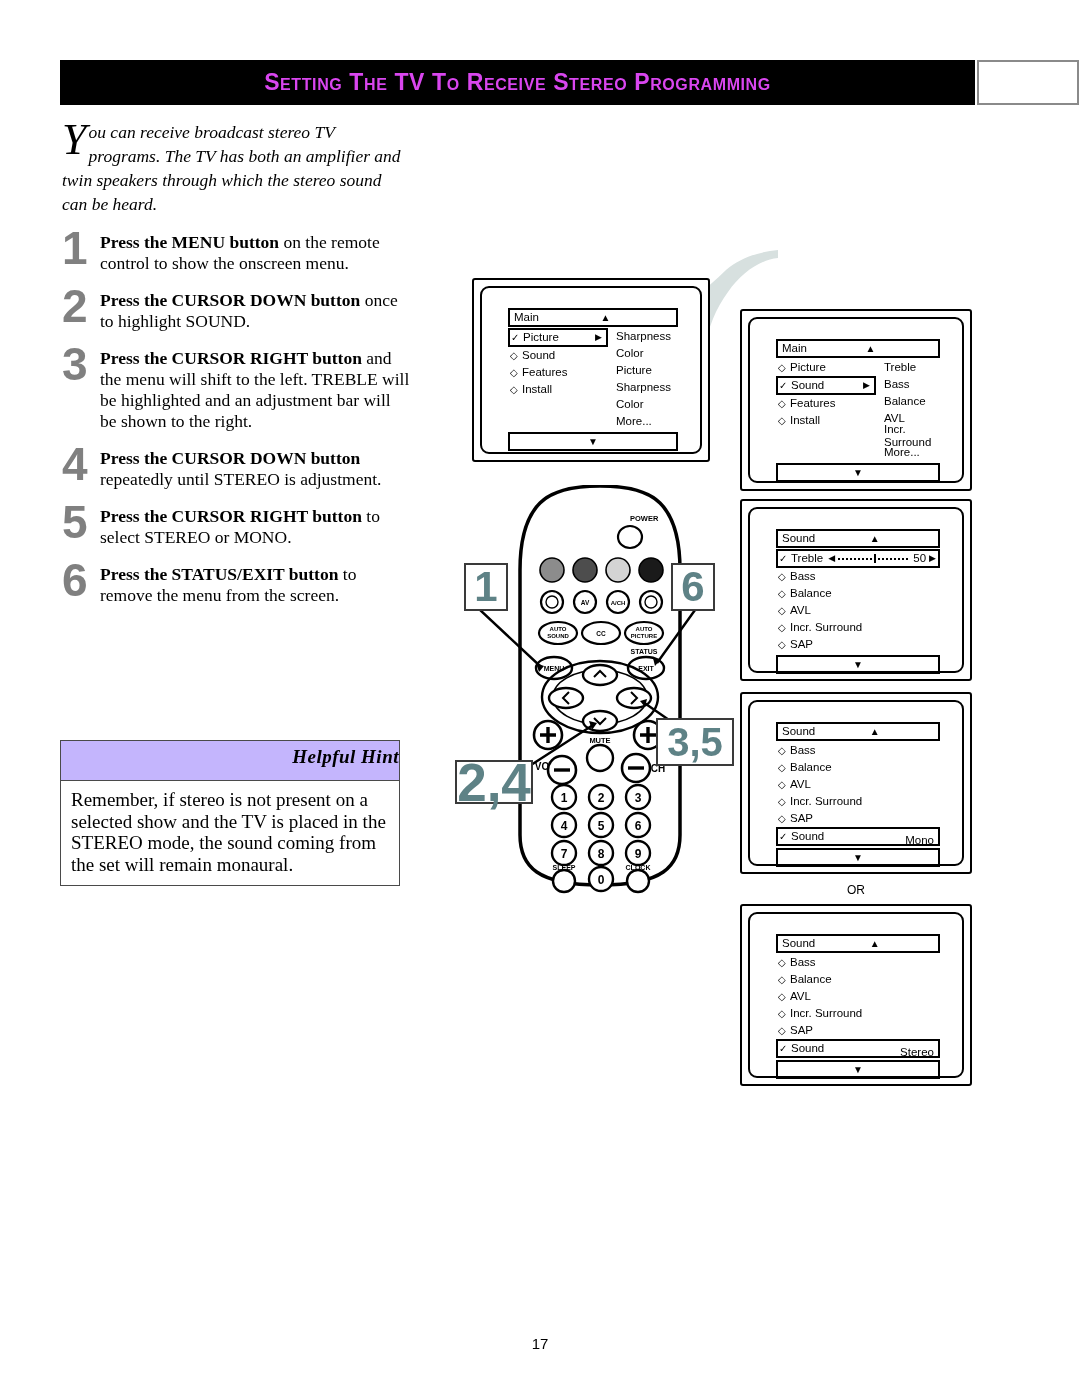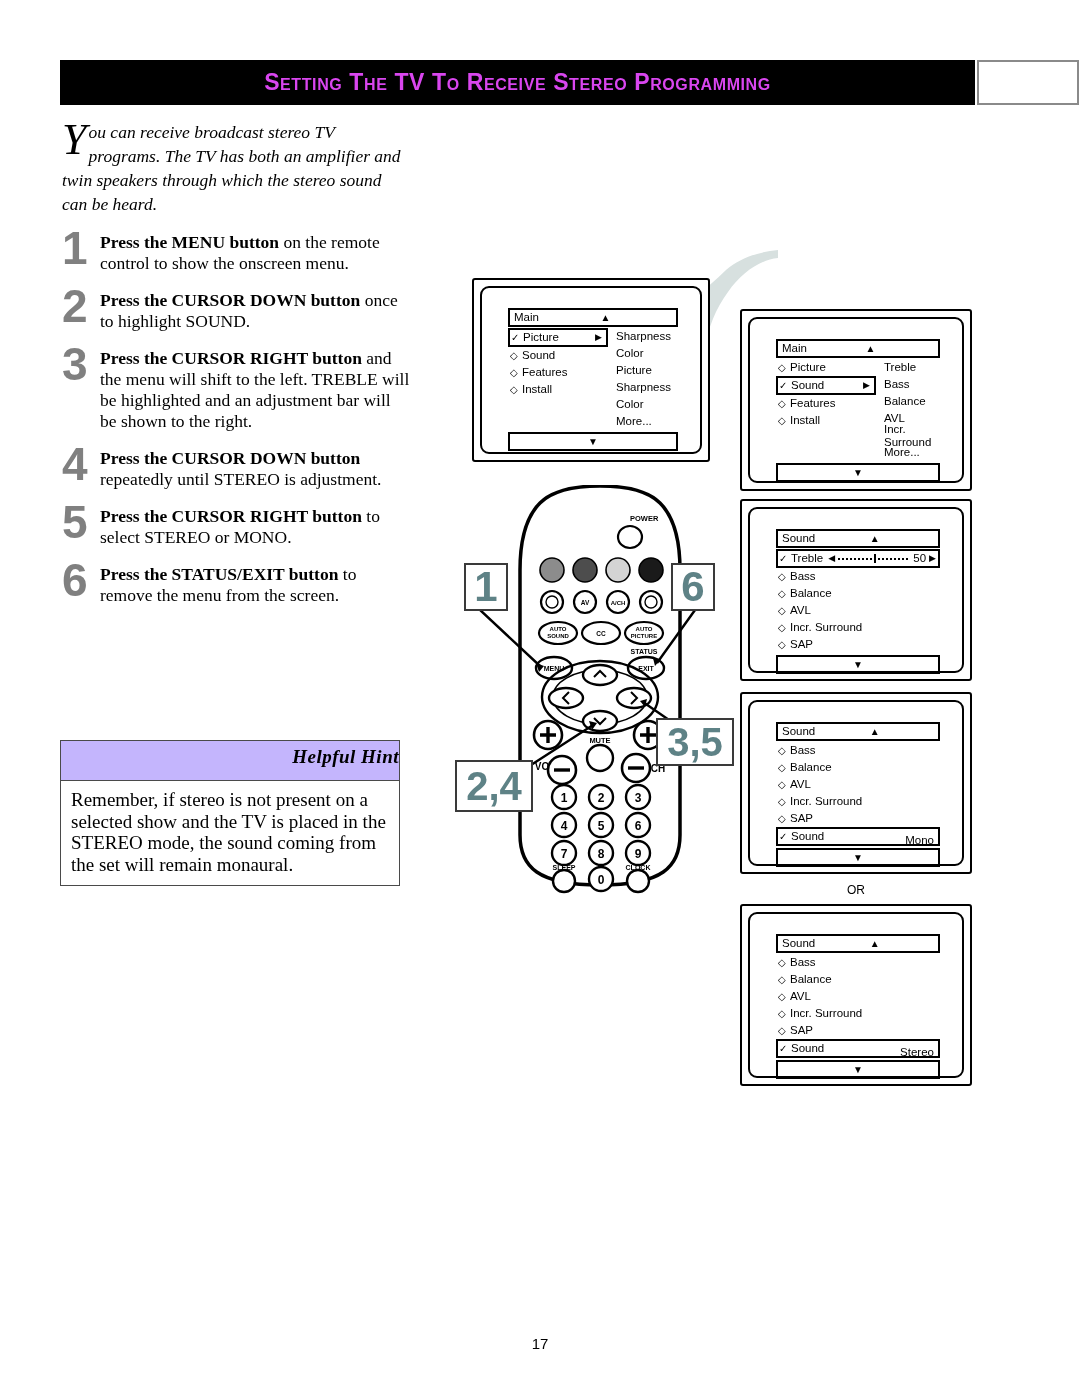--- a/index.html
+++ b/index.html
@@ -282,21 +282,21 @@
     align-items: center;
     justify-content: center;
     font-family: "Liberation Sans", sans-serif;
     font-weight: bold;
     color: #5e8286;
     line-height: 1;
     z-index: 6;
   }
   #callout-1 { left: 464px; top: 563px; width: 44px; height: 48px; font-size: 42px; }
   #callout-6 { left: 671px; top: 563px; width: 44px; height: 48px; font-size: 42px; }
-  #callout-24 { left: 455px; top: 760px; width: 78px; height: 52px; font-size: 40px; }
+  #callout-24 { left: 455px; top: 760px; width: 78px; height: 44px; font-size: 53px; }
   #callout-35 { left: 656px; top: 718px; width: 78px; height: 48px; font-size: 40px; }
 
   
   .page-number {
     position: absolute;
     left: 0;
     top: 1335px;
     width: 1080px;
     text-align: center;
     font-family: "Liberation Sans", sans-serif;

